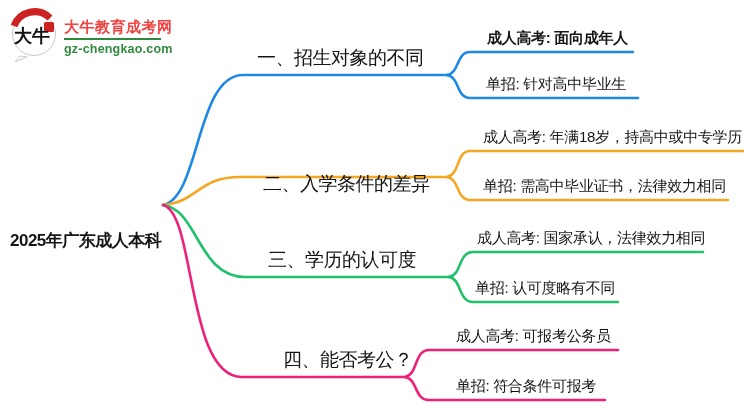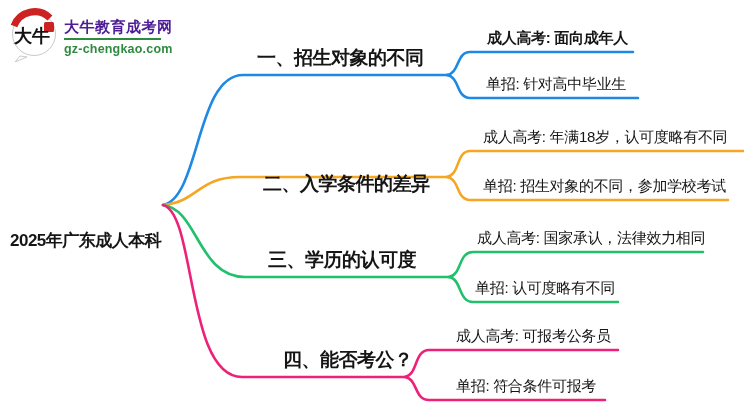--- a/index.html
+++ b/index.html
@@ -7,26 +7,26 @@
     position:relative;
     width:744px;height:410px;
     background:#ffffff;
     overflow:hidden;
     font-family:"Liberation Sans","DejaVu Sans",sans-serif;
     color:#151515;
   }
   #wires{position:absolute;left:0;top:0;}
   .txt{position:absolute;white-space:nowrap;line-height:1.15;}
   .root-label{font-size:17px;font-weight:600;letter-spacing:-0.5px;margin-top:36px;}
-  .branch-label{font-size:19px;font-weight:700;letter-spacing:-0.5px;}
+  .branch-label{font-size:19px;font-weight:400;letter-spacing:-0.5px;}
   .leaf-label{font-size:15px;font-weight:500;letter-spacing:-0.3px;}
   
   .logo{position:absolute;left:8px;top:6px;width:170px;height:52px;cursor:pointer;}
   .logo-icon{position:absolute;left:0;top:0;}
-  .logo-title{position:absolute;left:56px;top:12px;font-size:15px;font-weight:700;color:#4c1d95;letter-spacing:0.5px;}
+  .logo-title{position:absolute;left:56px;top:12px;font-size:15px;font-weight:700;color:#ef4444;letter-spacing:0.5px;}
   .logo-divider{position:absolute;left:56px;top:32px;width:97px;height:2px;background:#2f8a3f;}
   .logo-url{position:absolute;left:56px;top:36px;font-size:12.5px;font-weight:700;color:#2f8a3f;letter-spacing:0.2px;}
 </style>
 </head>
 <body>
 
 <div id="canvas">
 
   <svg id="wires" width="750" height="410" viewBox="0 0 750 410">
 
@@ -71,22 +71,22 @@
   <div class="txt root-label" style="left:10px;top:195px;">2025年广东成人本科</div>
 
   <div class="txt branch-label" style="left:257px;top:47px;">一、招生对象的不同</div>
   <div class="txt branch-label" style="left:263px;top:149px;margin-top:24px;">二、入学条件的差异</div>
   <div class="txt branch-label" style="left:268px;top:249px;">三、学历的认可度</div>
   <div class="txt branch-label" style="left:283px;top:349px;">四、能否考公？</div>
 
   <div class="txt leaf-label" style="left:487px;top:29px;font-weight:bold;">成人高考: 面向成年人</div>
   <div class="txt leaf-label" style="left:486px;top:75px;">单招: 针对高中毕业生</div>
 
-  <div class="txt leaf-label" style="left:483px;top:128px;">成人高考: 年满18岁，认可度略有不同</div>
-  <div class="txt leaf-label" style="left:483px;top:177px;">单招: 招生对象的不同，参加学校考试</div>
+  <div class="txt leaf-label" style="left:483px;top:128px;">成人高考: 年满18岁，持高中或中专学历</div>
+  <div class="txt leaf-label" style="left:483px;top:177px;">单招: 需高中毕业证书，法律效力相同</div>
 
   <div class="txt leaf-label" style="left:477px;top:229px;">成人高考: 国家承认，法律效力相同</div>
   <div class="txt leaf-label" style="left:475px;top:279px;">单招: 认可度略有不同</div>
 
   <div class="txt leaf-label" style="left:456px;top:327px;">成人高考: 可报考公务员</div>
   <div class="txt leaf-label" style="left:456px;top:377px;">单招: 符合条件可报考</div>
 
 </div>
 
 </body></html>

